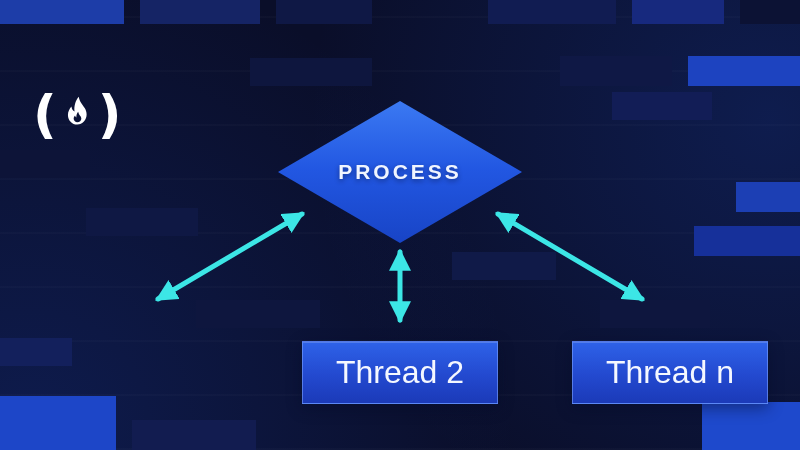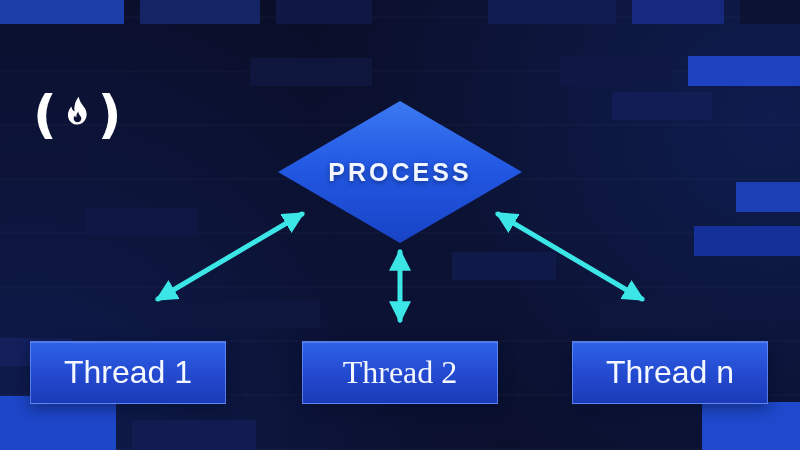--- a/index.html
+++ b/index.html
@@ -64,39 +64,39 @@
 
   .diamond {
     position: absolute; left: 278px; top: 101px; z-index: 2;
     width: 244px; height: 142px;
     clip-path: polygon(50% 0, 100% 50%, 50% 100%, 0 50%);
     background: linear-gradient(180deg,
       var(--diamond-top, #3b79f2) 0%, #2257e2 48%, var(--diamond-bottom, #1844c6) 100%);
     display: flex; align-items: center; justify-content: center;
   }
   .diamond .label {
-    font-size: 25px; font-weight: 700; letter-spacing: 3px;
+    font-size: 21px; font-weight: 700; letter-spacing: 3px;
     color: #f0f5ff; text-shadow: 0 2px 5px rgba(0,10,40,.45);
   }
 
   .arrows { position: absolute; inset: 0; z-index: 1; }
   .arrow-line { stroke: var(--arrow, #3ce6e6); stroke-width: 5; stroke-linecap: round; }
 
   .thread {
     position: absolute; top: 341px; z-index: 2;
     width: 196px; height: 63px;
     display: flex; align-items: center; justify-content: center;
     background: linear-gradient(180deg,
       var(--box-top, #2e62e8) 0%, #2349cf 55%, var(--box-bottom, #1b3ab8) 100%);
     border: 1px solid var(--box-border, #7aa2ff99);
     box-shadow: 0 4px 14px rgba(5,10,40,.45), inset 0 1px 0 rgba(255,255,255,.18);
   }
   .thread .label { font-size: 32px; font-weight: 400; color: #f5f8ff; }
   .t1 { left: 30px; }
-  .t2 { left: 302px; font-family: Liberation Serif, serif; }
+  .t2 { left: 302px; }
   .t3 { left: 572px; }
 </style>
 </head>
 <body>
 
 <div class="stage">
 
   <div class="bricks"></div>
 
 
@@ -117,23 +117,20 @@
     <defs>
       <marker id="ah" viewBox="0 0 10 10" refX="8.5" refY="5" markerWidth="4.4" markerHeight="4.4" orient="auto-start-reverse">
         <path d="M0 0 L10 5 L0 10 Z" style="fill: var(--arrow, #3ce6e6)"></path>
       </marker>
     </defs>
     <line class="arrow-line" x1="302" y1="214" x2="158" y2="299" marker-start="url(#ah)" marker-end="url(#ah)"></line>
     <line class="arrow-line" x1="400" y1="252" x2="400" y2="320" marker-start="url(#ah)" marker-end="url(#ah)"></line>
     <line class="arrow-line" x1="498" y1="214" x2="642" y2="299" marker-start="url(#ah)" marker-end="url(#ah)"></line>
   </svg>
 
-  <div class="thread t1">
-    <span class="label">Thread 1</span>
-  </div>
   <div class="thread t2">
     <span class="label">Thread 2</span>
   </div>
   <div class="thread t3">
     <span class="label">Thread n</span>
   </div>
 
 </div>
 
 </body></html>

